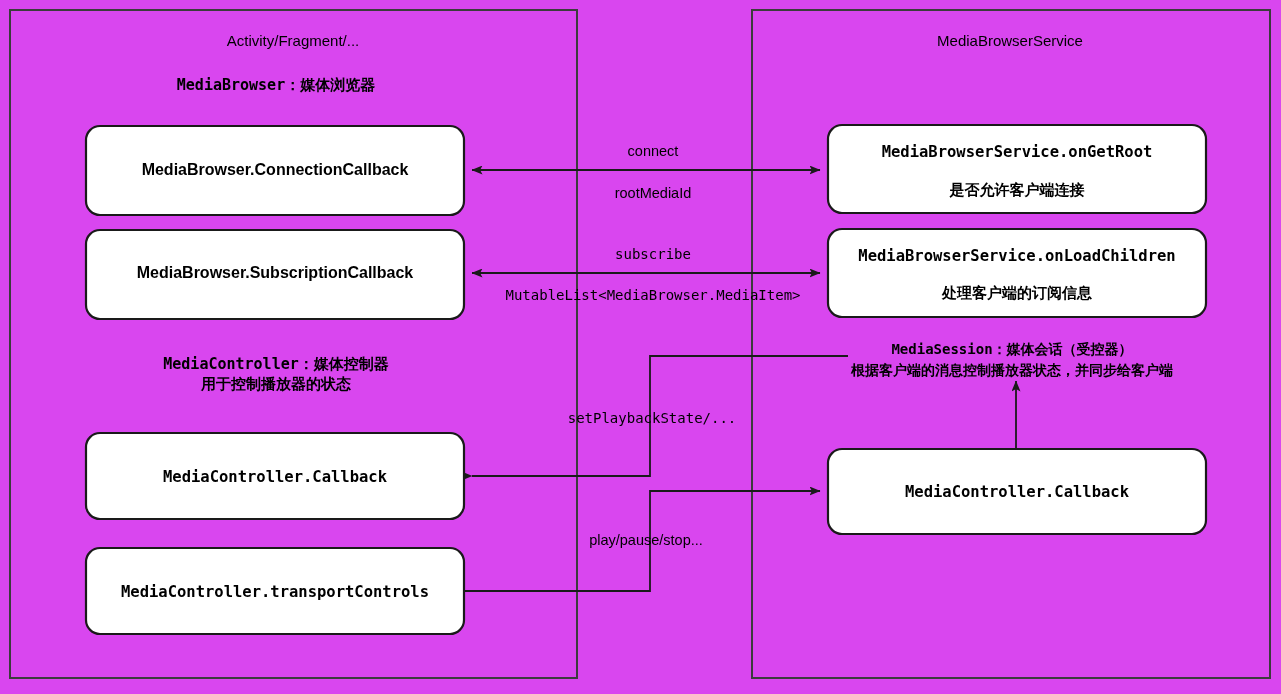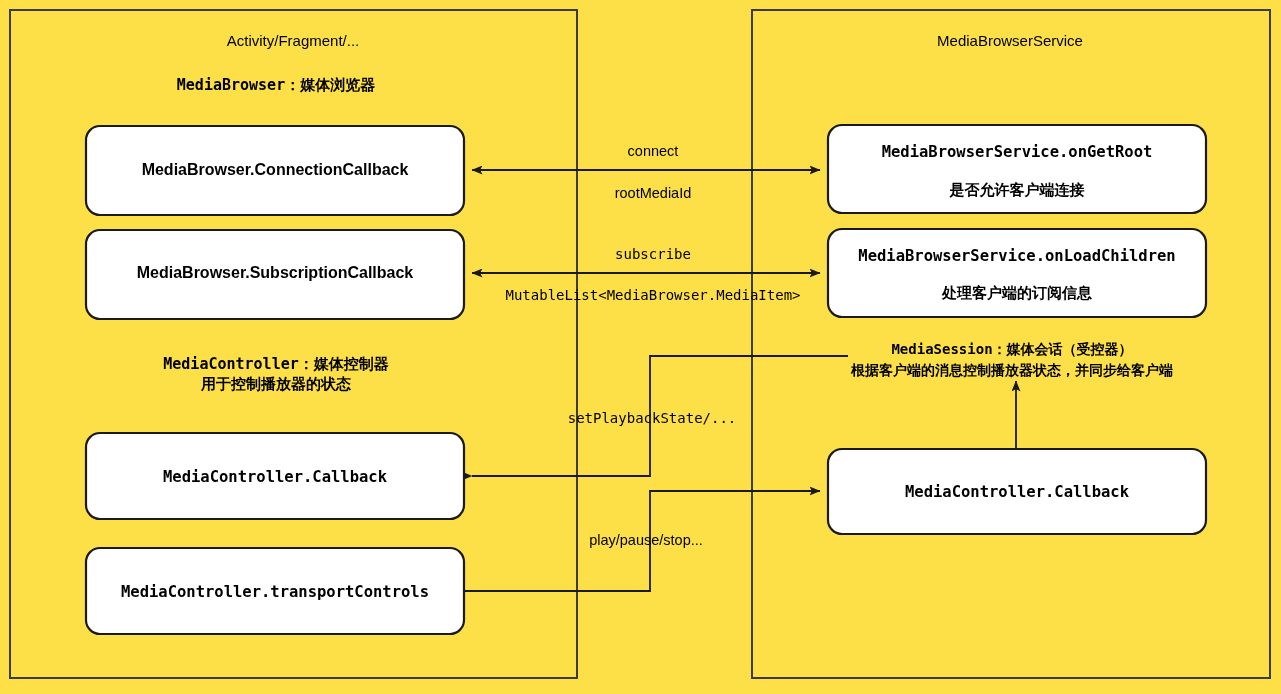--- a/index.html
+++ b/index.html
@@ -10,21 +10,21 @@
   body {
     width: 1281px;
     height: 694px;
     overflow: hidden;
     font-family: "Liberation Sans", sans-serif;
   }
   #diagram-root {
     position: relative;
     width: 1281px;
     height: 694px;
-    background: #fde047;
+    background: #d946ef;
   }
   svg.diagram-svg {
     position: absolute;
     top: 0;
     left: 0;
     width: 1281px;
     height: 694px;
   }
   .panel-rect {
     fill: none;

